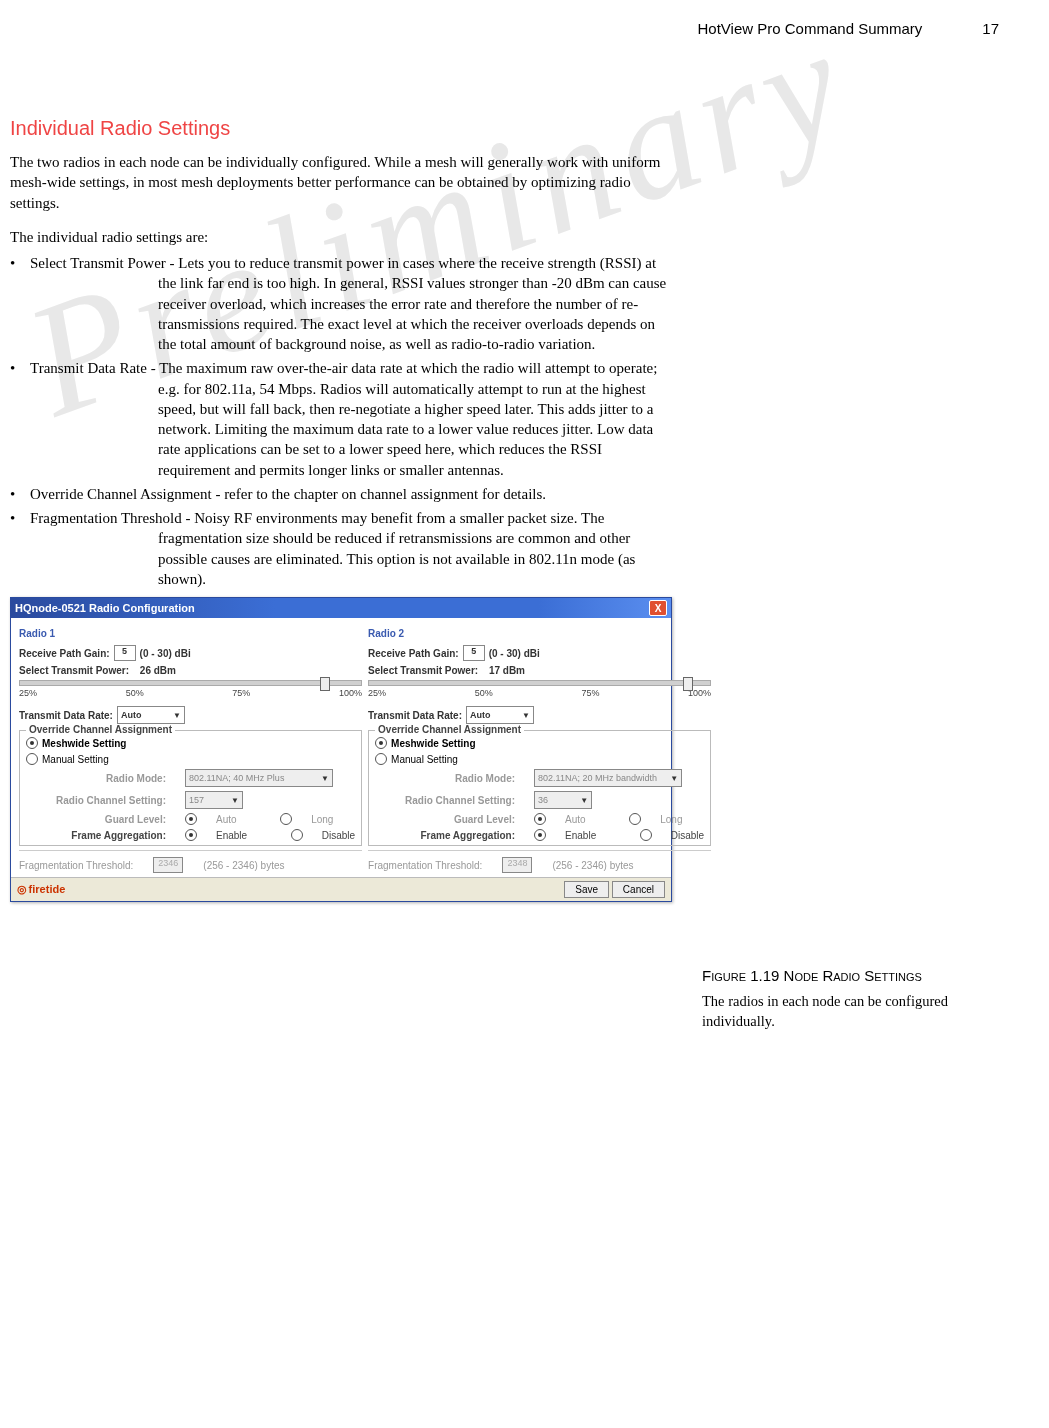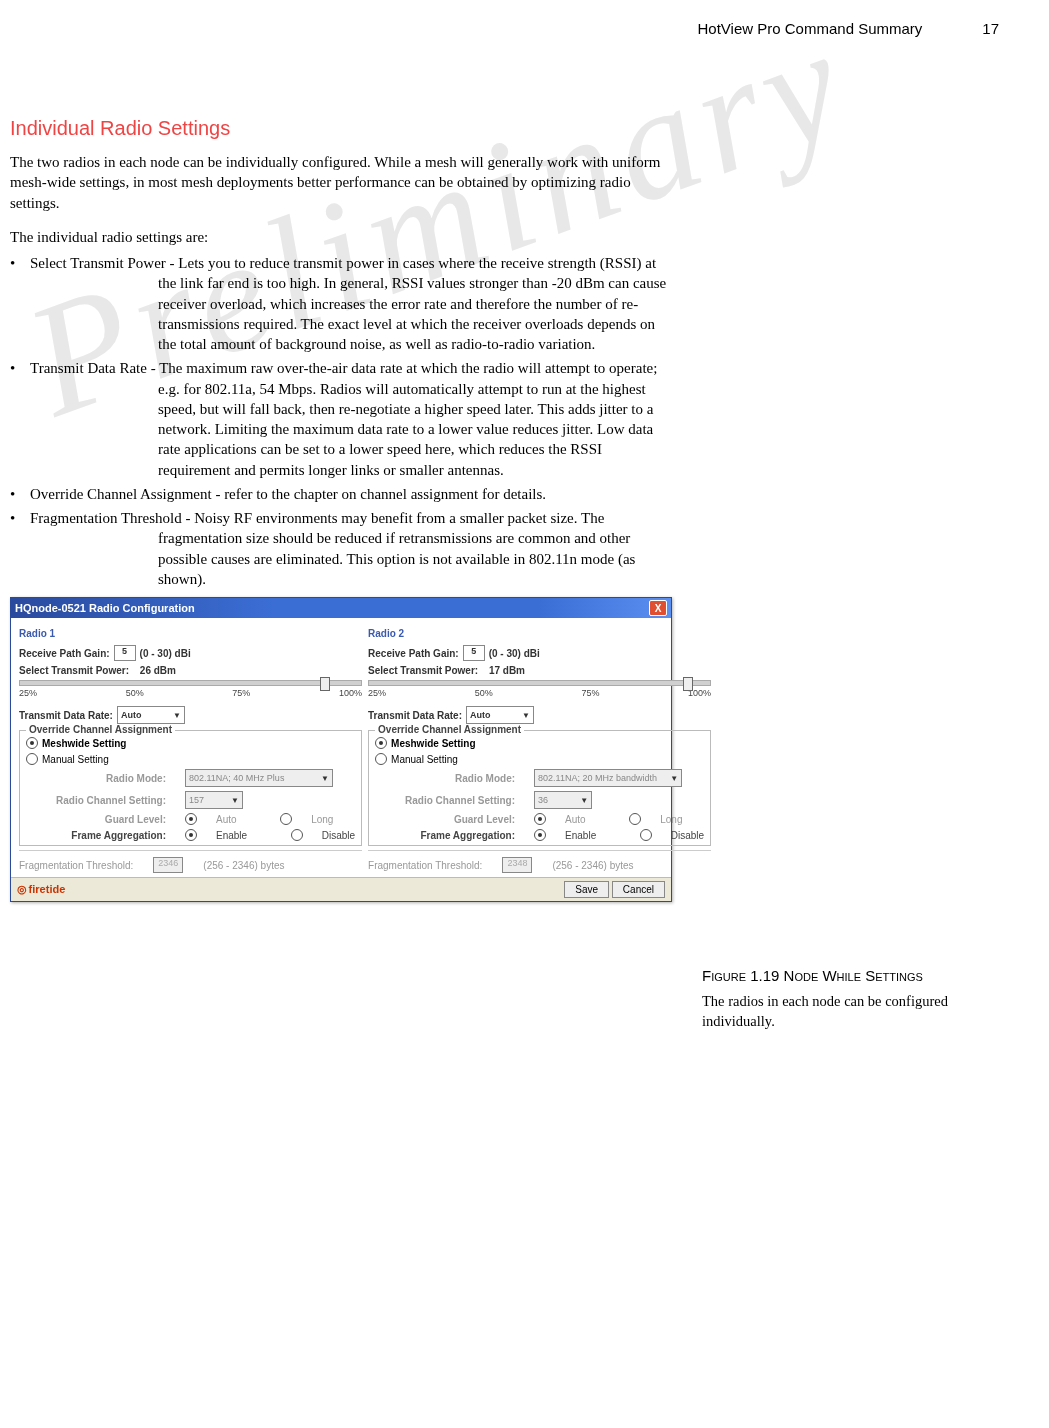--- a/index.html
+++ b/index.html
@@ -352,19 +352,19 @@
               <button class="btn">Cancel</button>
             </span>
           </div>
         </div>
       </div>
 
       <div class="right-col">
         <div class="fig-caption">
           <span class="sc">Figure</span>
           <span>1.19</span>
-          <span class="sc">Node While Settings</span>
+          <span class="sc">Node Radio Settings</span>
         </div>
         <p class="para">The radios in each node can be configured individually.</p>
       </div>
     </div>
   </div>
 </div>
 
 </body></html>

